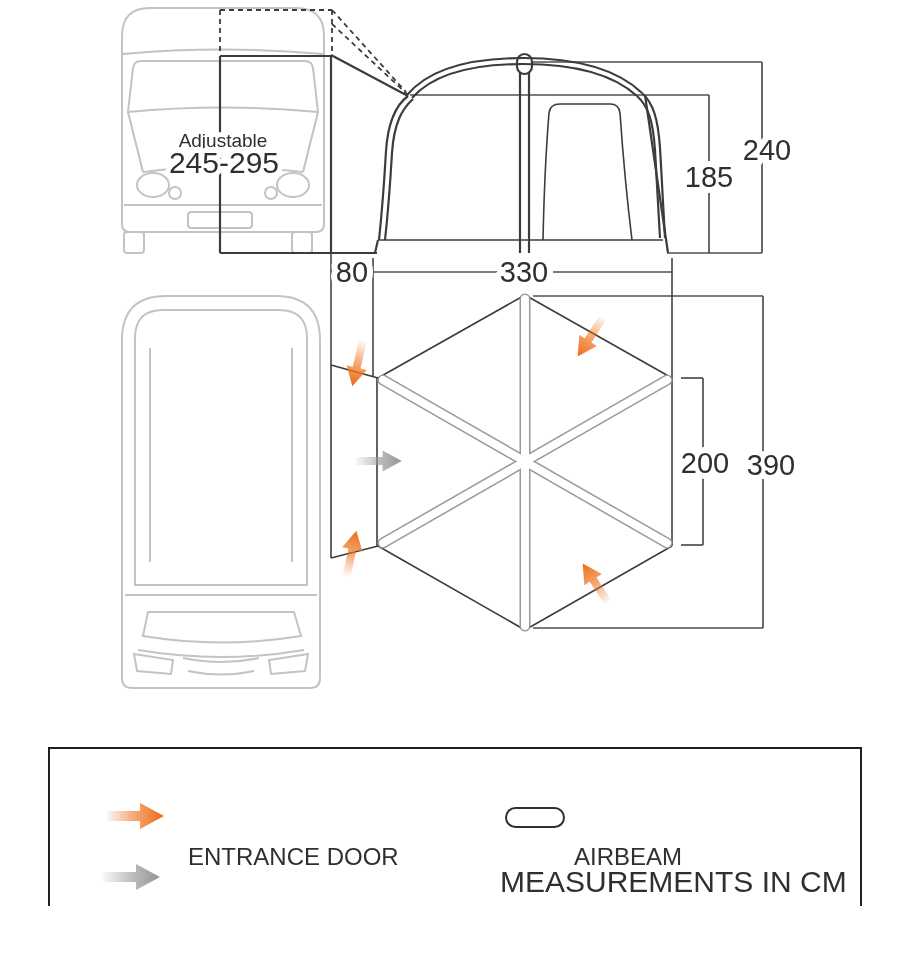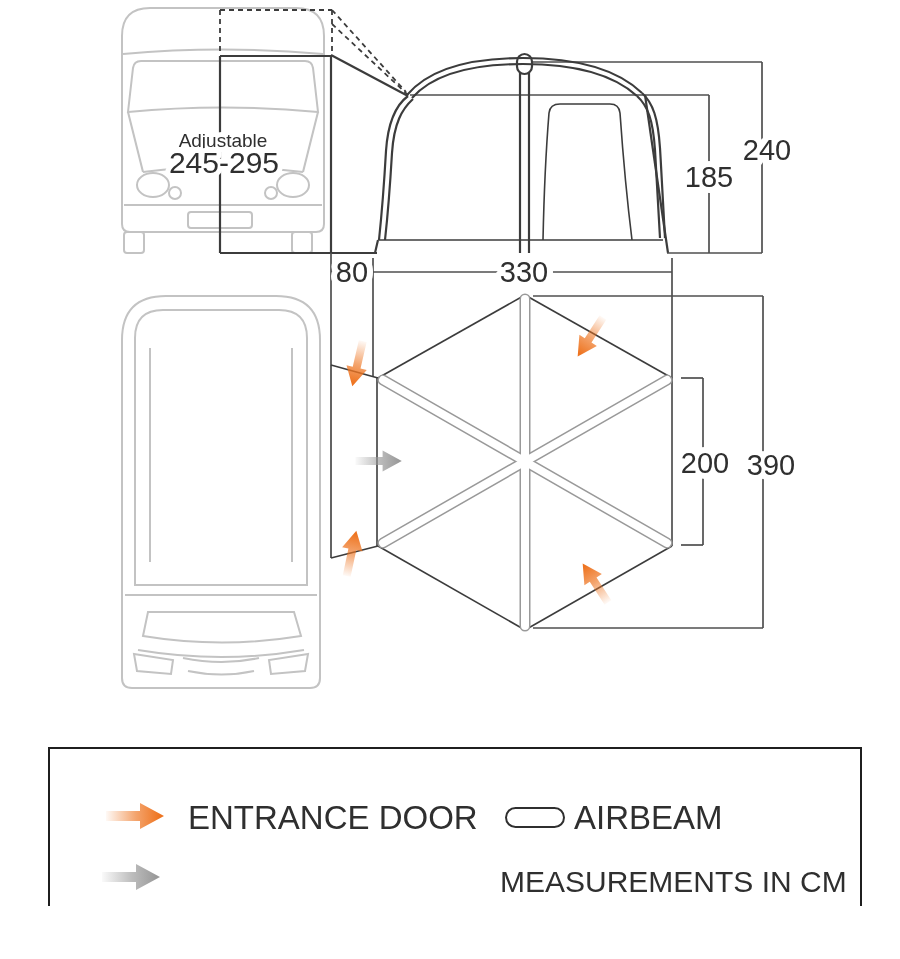--- a/index.html
+++ b/index.html
@@ -16,22 +16,22 @@
 
   .lt{stroke:var(--line-light);stroke-width:2;fill:none;}
   .dk{stroke:var(--line-dark);stroke-width:2.2;fill:none;}
   .dk-thin{stroke:var(--line-dark);stroke-width:1.6;fill:none;}
   .dim{stroke:var(--line-dim);stroke-width:1.7;fill:none;}
   .dash{stroke:var(--line-dark);stroke-width:1.8;fill:none;stroke-dasharray:5 4;}
 
   
   #legend{position:absolute;left:48px;top:747px;width:810px;height:201px;
           border:2px solid var(--legend-border);background:#fff;}
-  .legend-label{position:absolute;color:var(--text-dark);font-size:33px;white-space:nowrap;
-                letter-spacing:0px;line-height:1;}
+  .legend-label{position:absolute;color:var(--text-dark);font-size:24px;white-space:nowrap;
+                letter-spacing:0px;line-height:1;margin-top:44px;}
   .legend-note{position:absolute;color:var(--text-dark);font-size:30px;white-space:nowrap;line-height:1;}
   .airbeam-capsule{position:absolute;width:56px;height:17px;border:2.5px solid var(--text-dark);
                    border-radius:11px;background:#fff;}
 </style>
 </head>
 <body>
 
 <div id="canvas">
 
   <svg width="900" height="735" viewBox="0 0 900 735">

